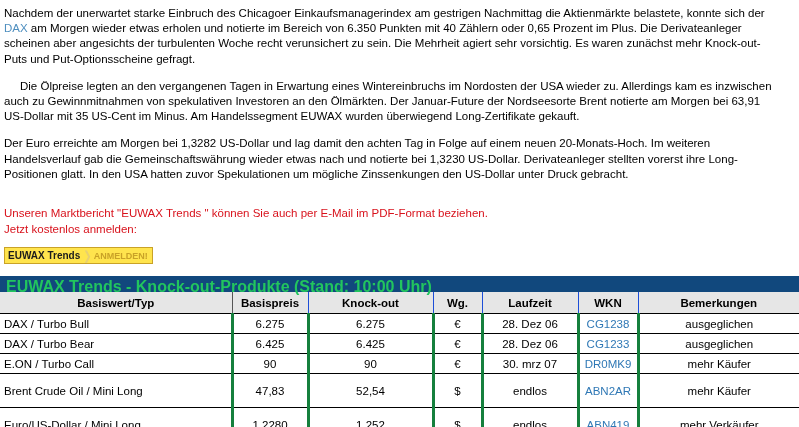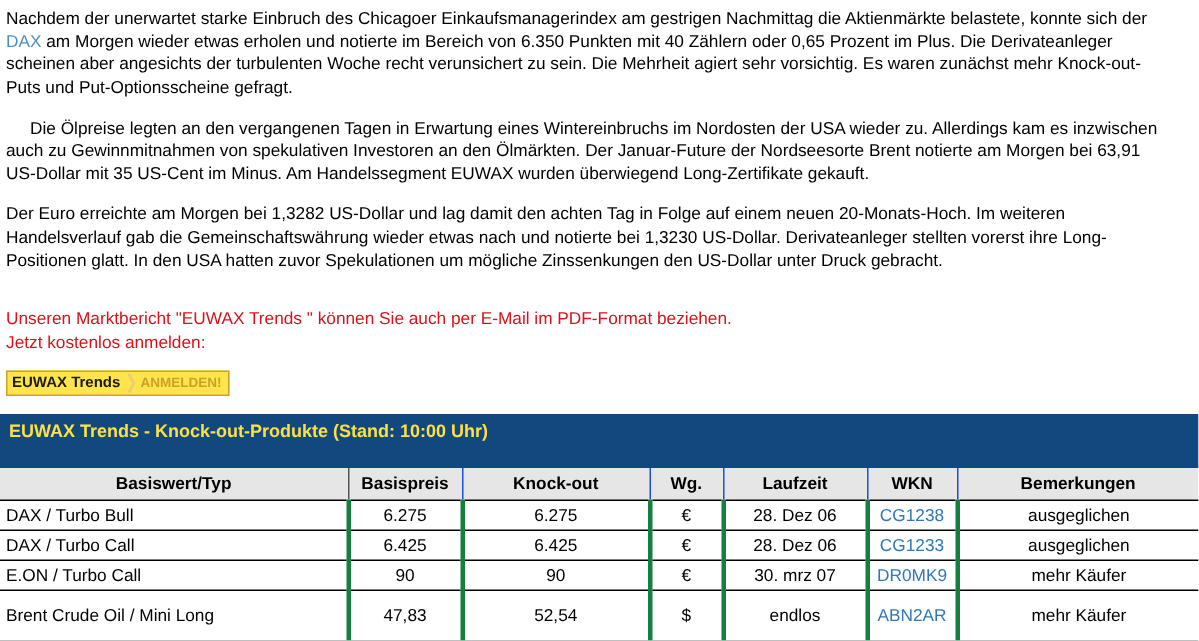--- a/index.html
+++ b/index.html
@@ -84,24 +84,24 @@
     letter-spacing: 0px;
   }
 
   
   .table-wrap {
     margin-top: 12px;
     width: 799px;
   }
   .tbl-title {
     background: #11487d;
-    color: #fde047;
-    font-weight: bold;
-    font-size: 12px;
-    height: 36px;
+    color: #22c55e;
+    font-weight: bold;
+    font-size: 16px;
+    height: 16px;
     line-height: 22px;
     padding-left: 6px;
     box-sizing: border-box;
   }
   table.data {
     width: 799px;
     border-collapse: collapse;
     table-layout: fixed;
     font-size: 11.5px;
   }
@@ -183,21 +183,21 @@
           <tr>
             <td class="name">DAX / Turbo Bull</td>
             <td class="c">6.275</td>
             <td class="c">6.275</td>
             <td class="c">€</td>
             <td class="c">28. Dez 06</td>
             <td class="c"><a class="wkn" href="#">CG1238</a></td>
             <td class="c last">ausgeglichen</td>
           </tr>
           <tr>
-            <td class="name">DAX / Turbo Call</td>
+            <td class="name">DAX / Turbo Bear</td>
             <td class="c">6.425</td>
             <td class="c">6.425</td>
             <td class="c">€</td>
             <td class="c">28. Dez 06</td>
             <td class="c"><a class="wkn" href="#">CG1233</a></td>
             <td class="c last">ausgeglichen</td>
           </tr>
           <tr>
             <td class="name">E.ON / Turbo Call</td>
             <td class="c">90</td>

